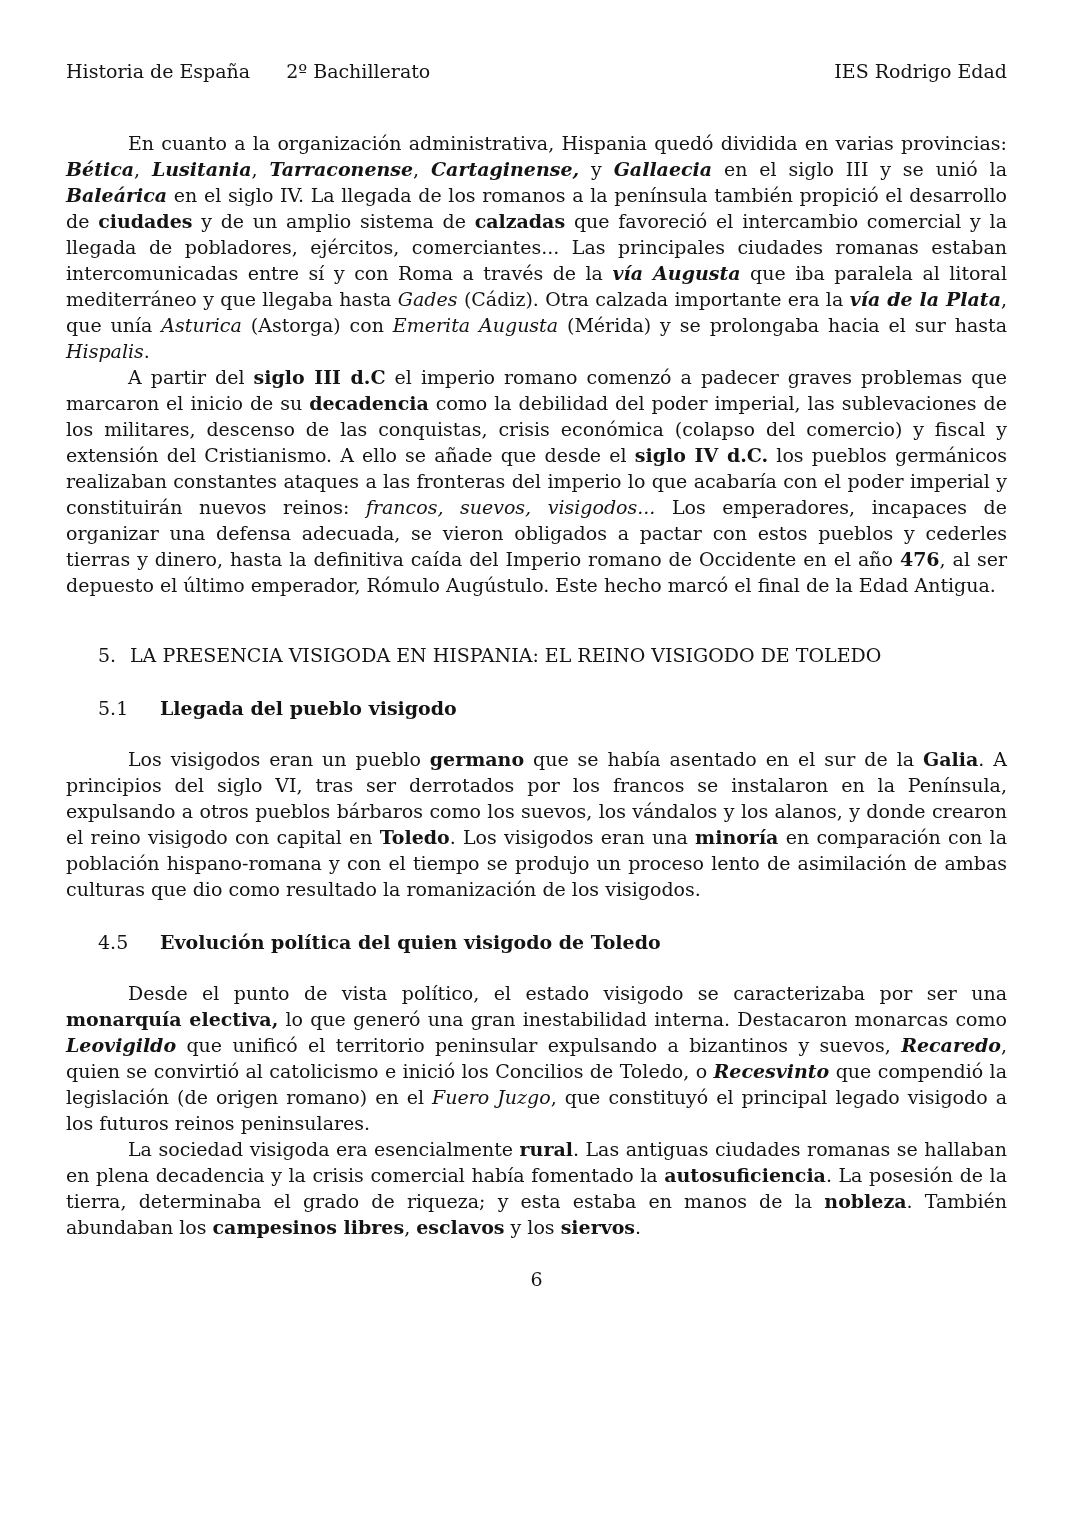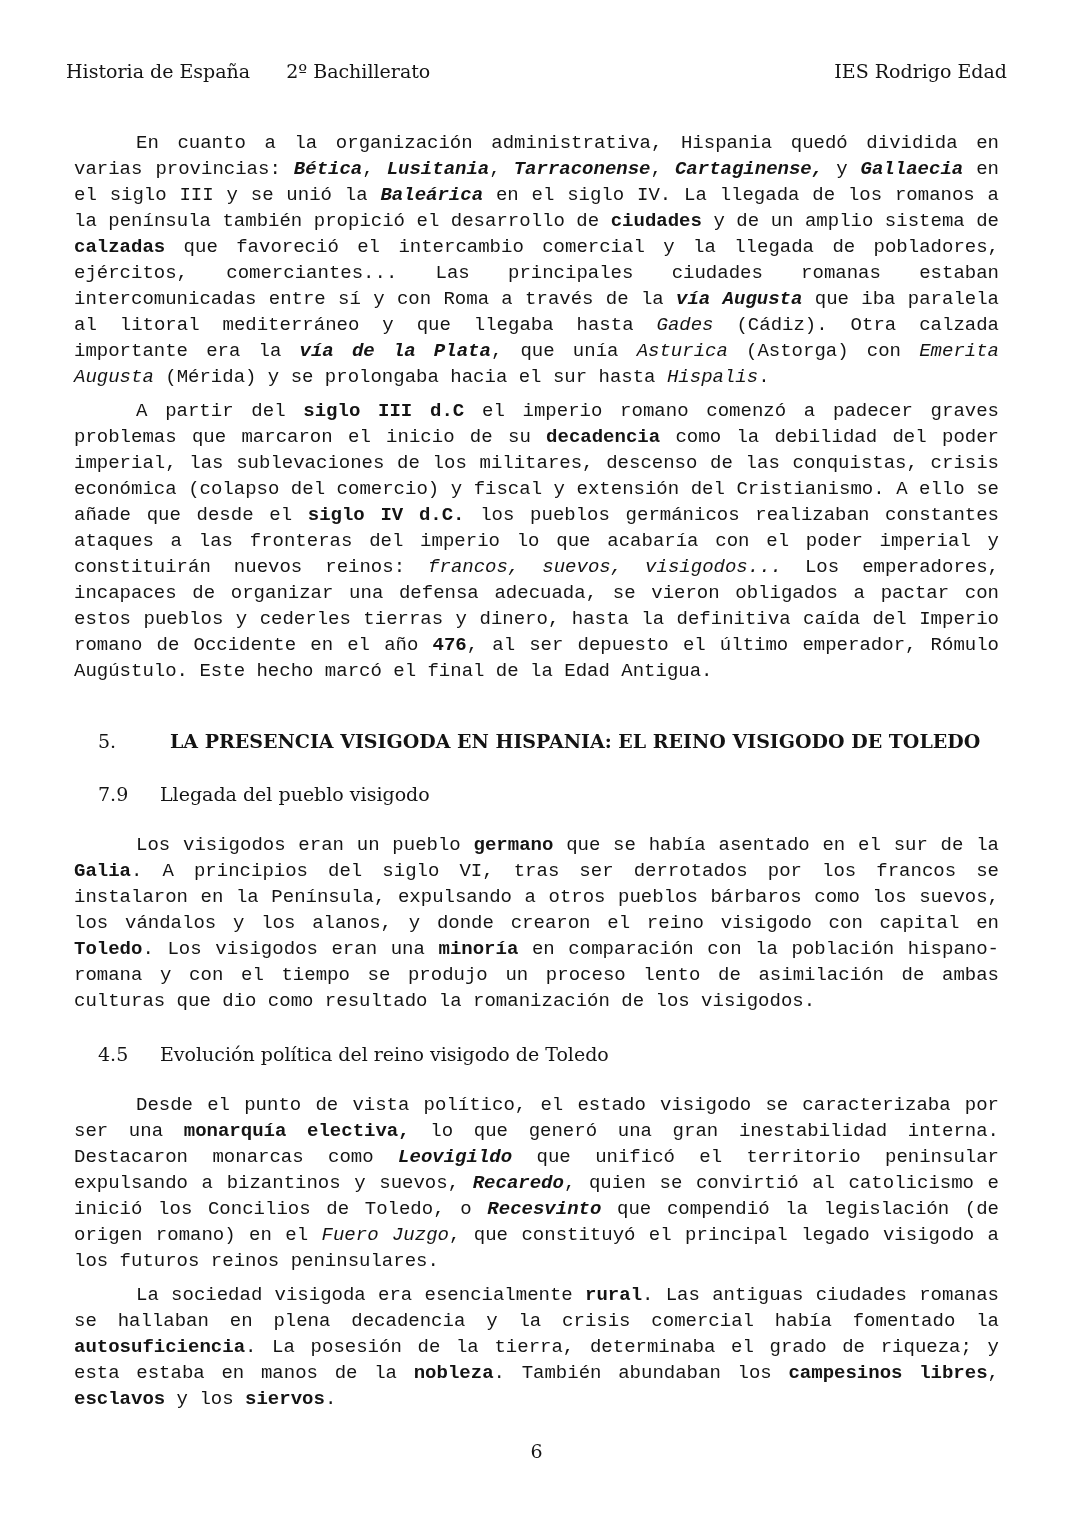--- a/index.html
+++ b/index.html
@@ -21,43 +21,42 @@
     overflow: hidden;
   }
   .page-header {
     display: flex;
     justify-content: space-between;
     align-items: baseline;
     margin-bottom: 46px;
   }
   .header-grade { margin-left: 36px; }
   .para {
-    margin: 8px;
+    margin: 0;
     text-align: justify;
     text-indent: 62px;
-    font-family: Liberation Mono, monospace;
   }
   .heading {
     margin: 44px 0 0 0;
     padding-left: 32px;
   }
   .heading .h-num {
     display: inline-block;
     width: 32px;
   }
-  .heading .h-title { font-weight: bold; margin-left: 40px; }
+  .heading .h-title { font-weight: normal; }
   .subheading {
     margin: 27px 0 25px 0;
     padding-left: 32px;
   }
   .subheading .h-num {
     display: inline-block;
     width: 62px;
   }
-  .subheading .h-title { font-weight: normal; }
+  .subheading .h-title { font-weight: bold; }
   .b { font-weight: bold; }
   .i { font-style: italic; }
   .page-footer {
     text-align: center;
     margin-top: 26px;
   }
 </style>
 </head>
 <body>
 
@@ -66,23 +65,23 @@
     <div class="header-left">
       <span>Historia de España</span><span class="header-grade">2º Bachillerato</span>
     </div>
     <div class="header-right">IES Rodrigo Edad</div>
   </header>
 
   <main class="content">
       <p class="para"><span>En cuanto a la organización administrativa, Hispania quedó dividida en varias provincias: </span><span class="b i">Bética</span><span>, </span><span class="b i">Lusitania</span><span>, </span><span class="b i">Tarraconense</span><span>, </span><span class="b i">Cartaginense,</span><span> y </span><span class="b i">Gallaecia</span><span> en el siglo III y se unió la </span><span class="b i">Baleárica</span><span> en el siglo IV. La llegada de los romanos a la península también propició el desarrollo de </span><span class="b">ciudades</span><span> y de un amplio sistema de </span><span class="b">calzadas</span><span> que favoreció el intercambio comercial y la llegada de pobladores, ejércitos, comerciantes... Las principales ciudades romanas estaban intercomunicadas entre sí y con Roma a través de la </span><span class="b i">vía Augusta</span><span> que iba paralela al litoral mediterráneo y que llegaba hasta </span><span class="i">Gades</span><span> (Cádiz). Otra calzada importante era la </span><span class="b i">vía de la Plata</span><span>, que unía </span><span class="i">Asturica</span><span> (Astorga) con </span><span class="i">Emerita Augusta</span><span> (Mérida) y se prolongaba hacia el sur hasta </span><span class="i">Hispalis</span><span>.</span></p>
       <p class="para"><span>A partir del </span><span class="b">siglo III d.C</span><span> el imperio romano comenzó a padecer graves problemas que marcaron el inicio de su </span><span class="b">decadencia</span><span> como la debilidad del poder imperial, las sublevaciones de los militares, descenso de las conquistas, crisis económica (colapso del comercio) y fiscal y extensión del Cristianismo. A ello se añade que desde el </span><span class="b">siglo IV d.C.</span><span> los pueblos germánicos realizaban constantes ataques a las fronteras del imperio lo que acabaría con el poder imperial y constituirán nuevos reinos: </span><span class="i">francos, suevos, visigodos...</span><span> Los emperadores, incapaces de organizar una defensa adecuada, se vieron obligados a pactar con estos pueblos y cederles tierras y dinero, hasta la definitiva caída del Imperio romano de Occidente en el año </span><span class="b">476</span><span>, al ser depuesto el último emperador, Rómulo Augústulo. Este hecho marcó el final de la Edad Antigua.</span></p>
       <div class="heading"><span class="h-num">5.</span><span class="h-title">LA PRESENCIA VISIGODA EN HISPANIA: EL REINO VISIGODO DE TOLEDO</span></div>
-      <div class="subheading"><span class="h-num">7.9</span><span class="h-title">Llegada del pueblo visigodo</span></div>
+      <div class="subheading"><span class="h-num">5.1</span><span class="h-title">Llegada del pueblo visigodo</span></div>
       <p class="para"><span>Los visigodos eran un pueblo </span><span class="b">germano</span><span> que se había asentado en el sur de la </span><span class="b">Galia</span><span>. A principios del siglo VI, tras ser derrotados por los francos se instalaron en la Península, expulsando a otros pueblos bárbaros como los suevos, los vándalos y los alanos, y donde crearon el reino visigodo con capital en </span><span class="b">Toledo</span><span>. Los visigodos eran una </span><span class="b">minoría</span><span> en comparación con la población hispano-romana y con el tiempo se produjo un proceso lento de asimilación de ambas culturas que dio como resultado la romanización de los visigodos.</span></p>
-      <div class="subheading"><span class="h-num">4.5</span><span class="h-title">Evolución política del reino visigodo de Toledo</span></div>
+      <div class="subheading"><span class="h-num">4.5</span><span class="h-title">Evolución política del quien visigodo de Toledo</span></div>
       <p class="para"><span>Desde el punto de vista político, el estado visigodo se caracterizaba por ser una </span><span class="b">monarquía electiva,</span><span> lo que generó una gran inestabilidad interna. Destacaron monarcas como </span><span class="b i">Leovigildo</span><span> que unificó el territorio peninsular expulsando a bizantinos y suevos, </span><span class="b i">Recaredo</span><span>, quien se convirtió al catolicismo e inició los Concilios de Toledo, o </span><span class="b i">Recesvinto</span><span> que compendió la legislación (de origen romano) en el </span><span class="i">Fuero Juzgo</span><span>, que constituyó el principal legado visigodo a los futuros reinos peninsulares.</span></p>
       <p class="para"><span>La sociedad visigoda era esencialmente </span><span class="b">rural</span><span>. Las antiguas ciudades romanas se hallaban en plena decadencia y la crisis comercial había fomentado la </span><span class="b">autosuficiencia</span><span>. La posesión de la tierra, determinaba el grado de riqueza; y esta estaba en manos de la </span><span class="b">nobleza</span><span>. También abundaban los </span><span class="b">campesinos libres</span><span>, </span><span class="b">esclavos</span><span> y los </span><span class="b">siervos</span><span>.</span></p>
     </main>
 
   <footer class="page-footer">
     <span>6</span>
   </footer>
 </div>
 
 </body></html>

